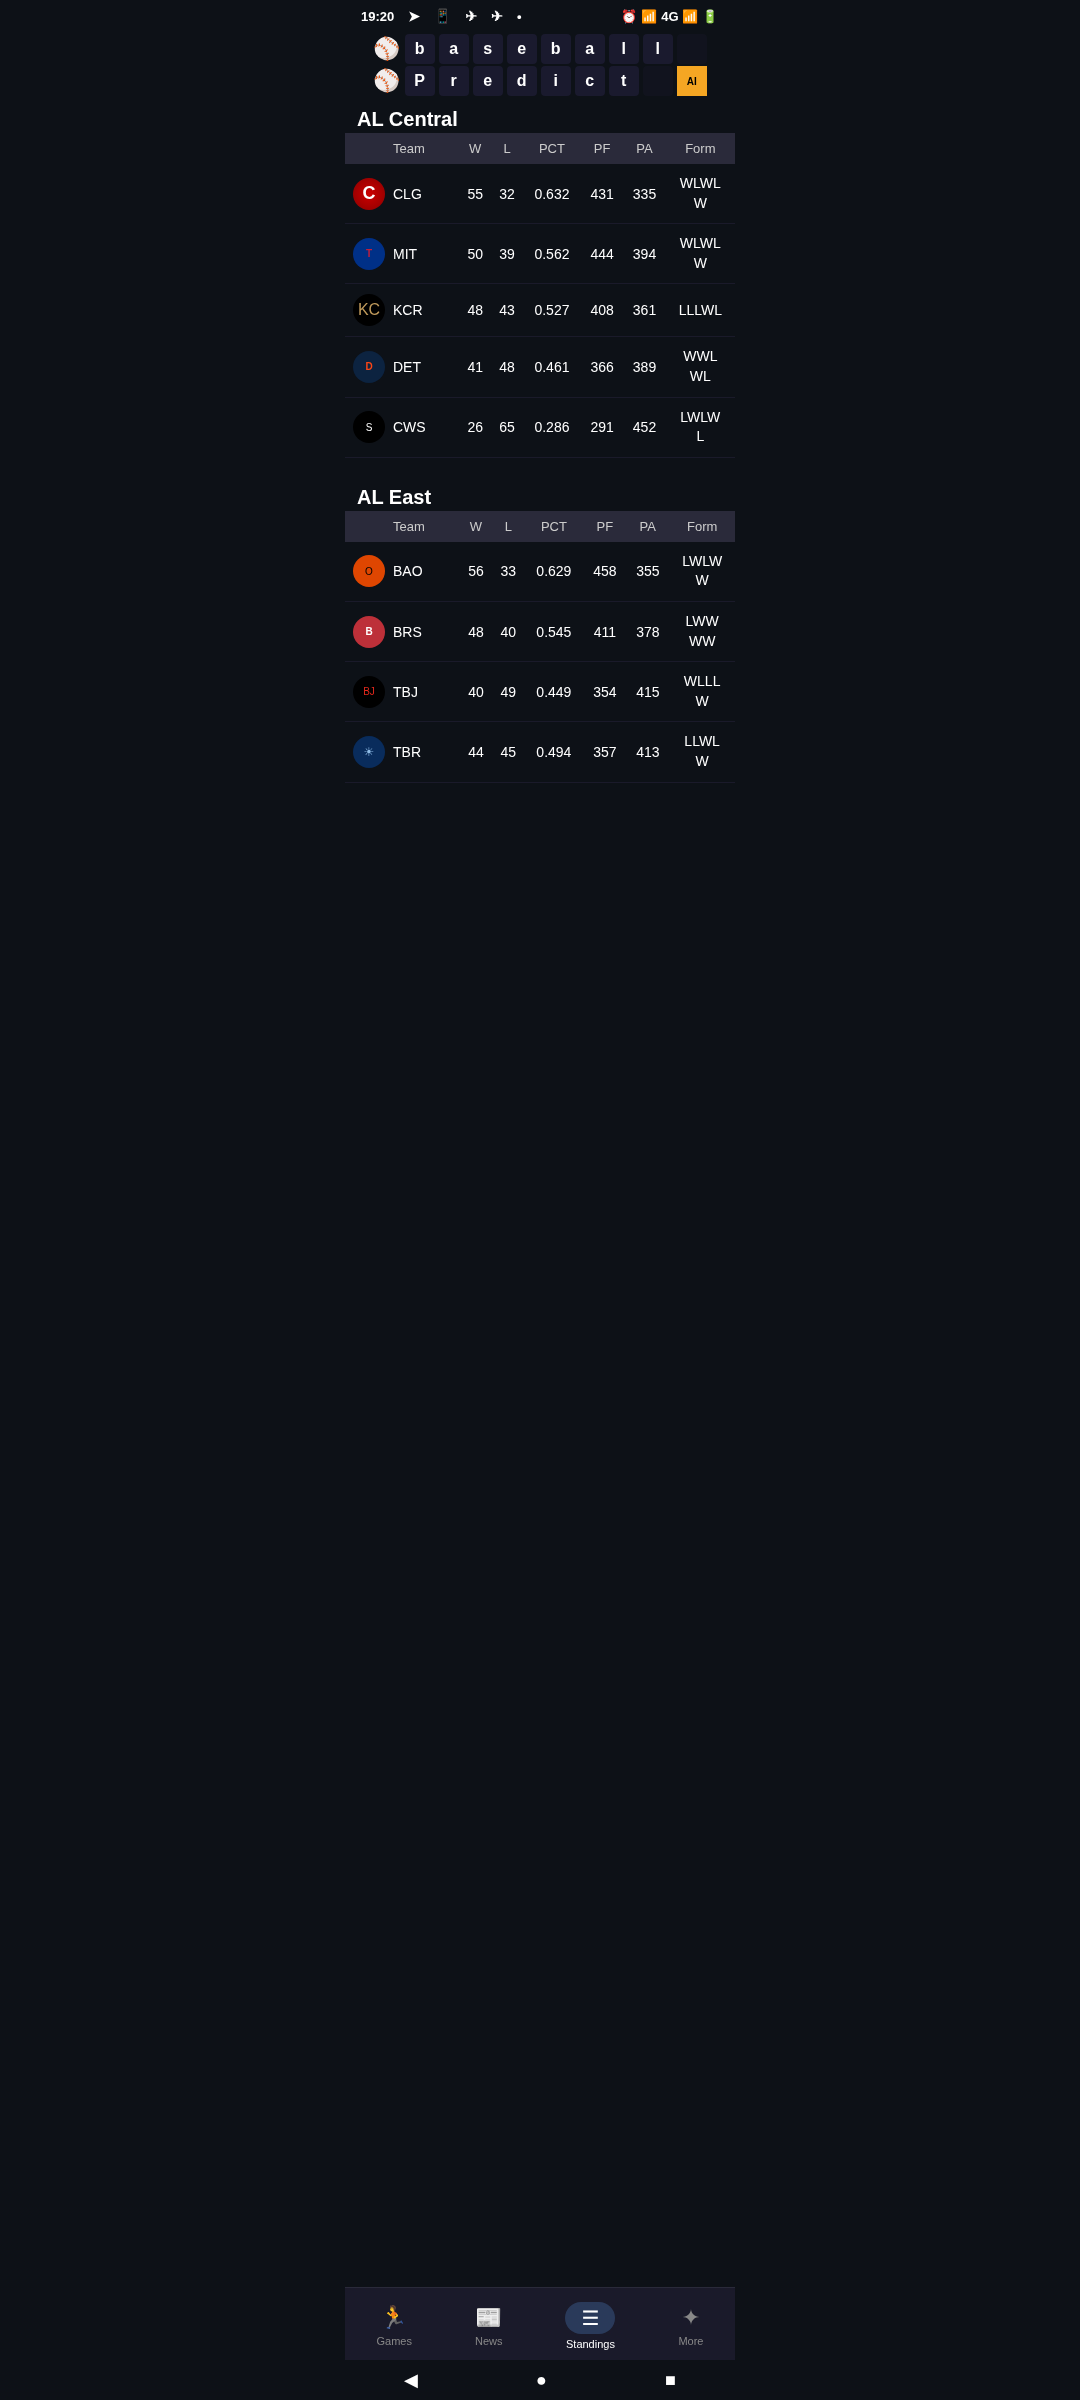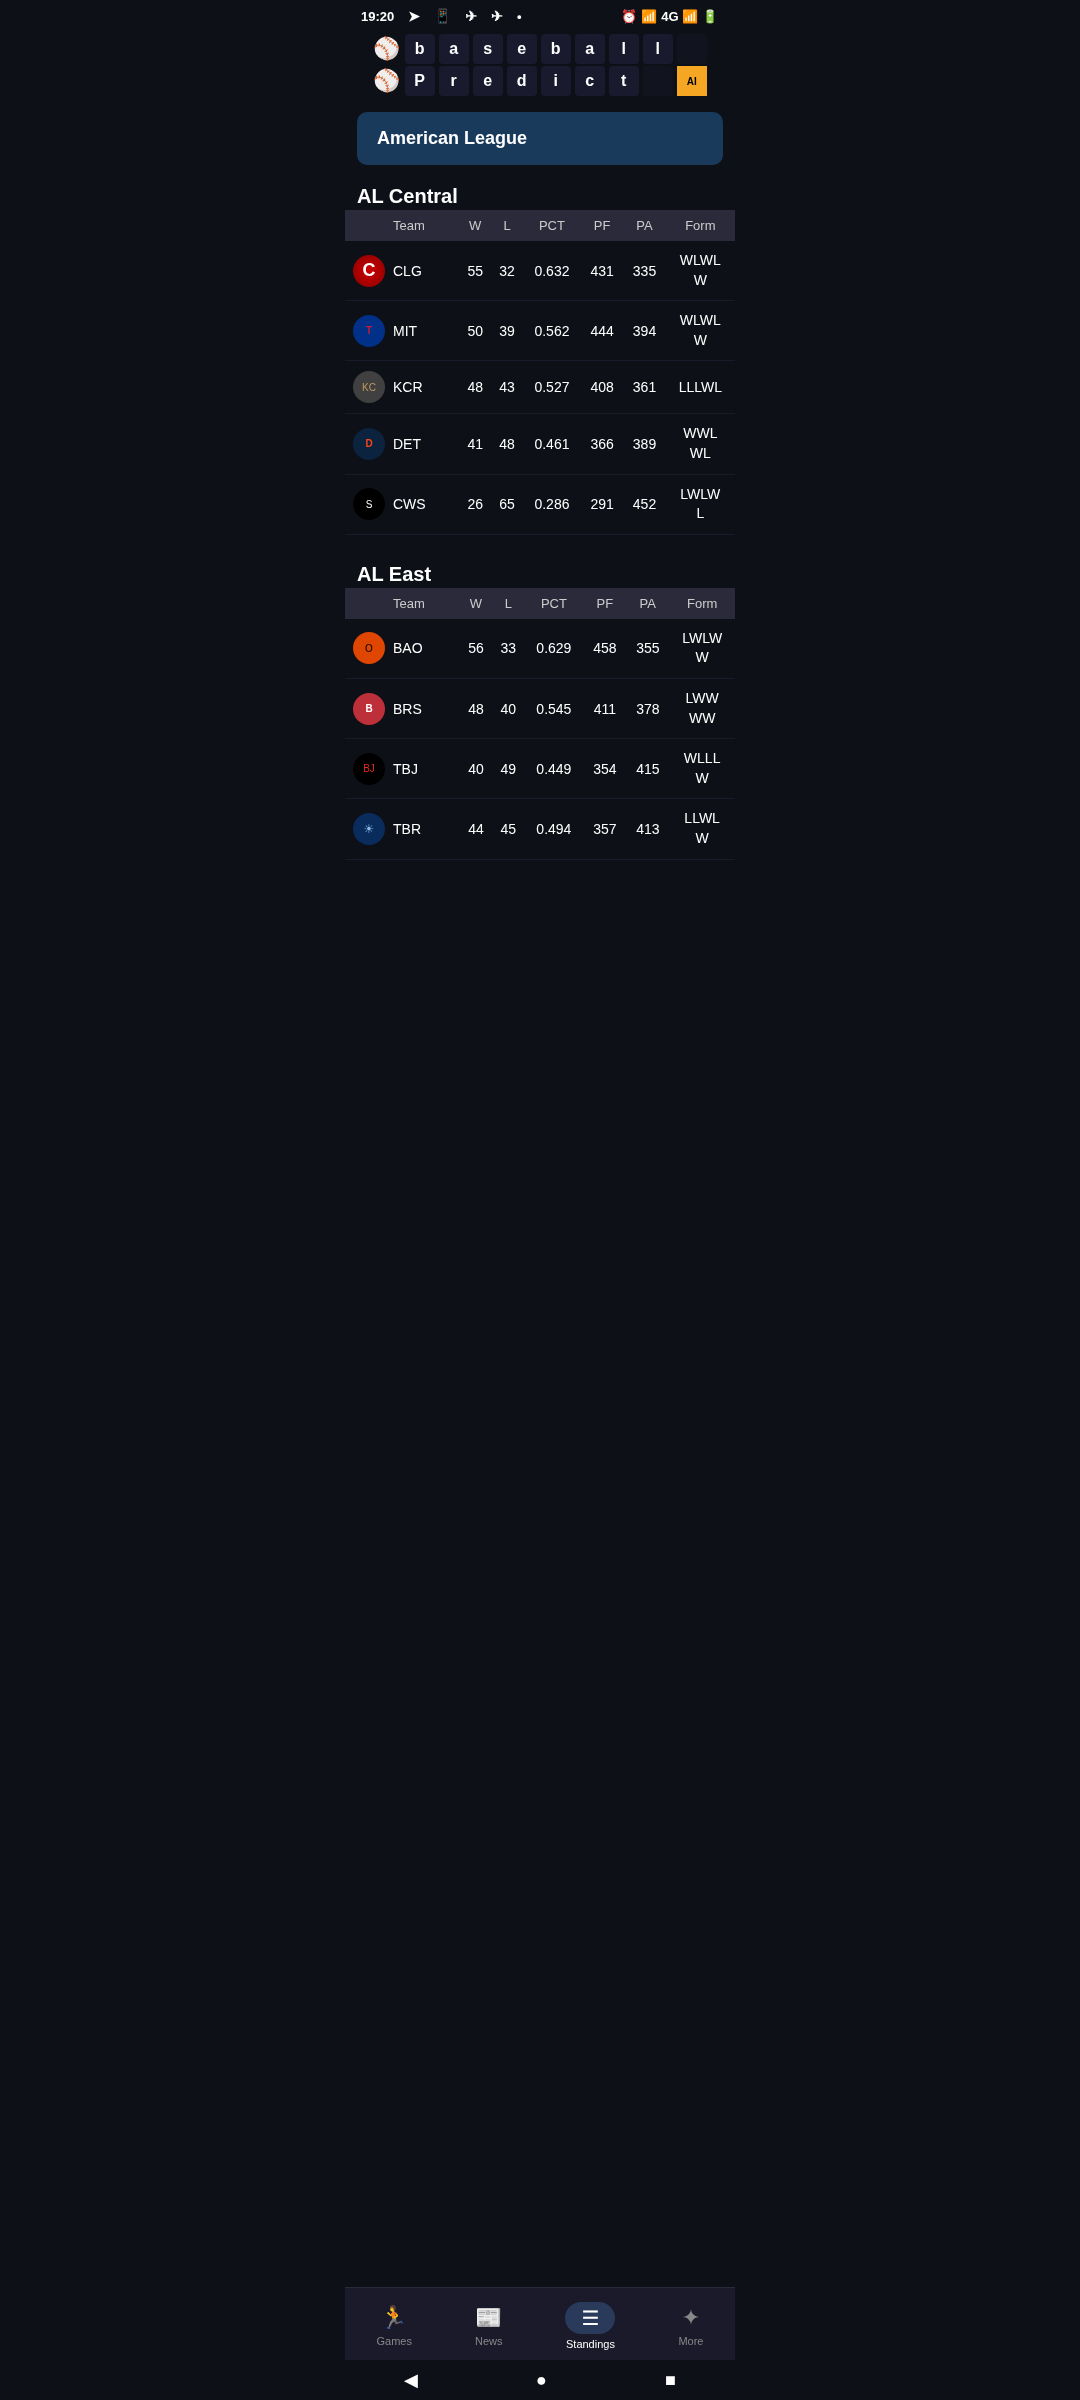--- a/index.html
+++ b/index.html
@@ -193,21 +193,21 @@
       height: 40px;
     }
     .sys-btn {
       font-size: 18px;
       color: #ffffff;
     }
 
     
     .logo-clg { background: radial-gradient(circle, #cc0000, #8b0000); color: white; font-size: 18px; font-weight: 700; }
     .logo-mit { background: #003087; color: #c41e3a; font-size: 10px; font-weight: 700; }
-    .logo-kcr { background: #404040; color: #c09a5b; font-size: 10px; }
+    .logo-kcr { background: #000000; color: #c09a5b; font-size: 16px; }
     .logo-det { background: #0C2340; color: #FA4616; font-size: 10px; font-weight: 700; }
     .logo-cws { background: #000000; color: white; font-size: 10px; }
     .logo-bao { background: #DF4601; color: #000; font-size: 10px; }
     .logo-nyy { background: #003087; color: white; font-size: 10px; font-weight: 700; }
     .logo-brs { background: #BD3039; color: white; font-size: 10px; font-weight: 700; }
     .logo-tbj { background: #000000; color: #E8291C; font-size: 10px; }
     .logo-tbr { background: #092C5C; color: #8FBCE6; font-size: 12px; }
 
     .main-content {
       padding-bottom: 120px;
@@ -256,23 +256,20 @@
       <div class="letter-tile dark">e</div>
       <div class="letter-tile dark">d</div>
       <div class="letter-tile dark">i</div>
       <div class="letter-tile dark">c</div>
       <div class="letter-tile dark">t</div>
       <div class="letter-tile dark" style="opacity:0.3"></div>
       <div class="letter-tile ai-icon">AI</div>
     </div>
   </div>
 
-  <div class="league-banner">
-    <span class="league-banner-text">American League</span>
-  </div>
 
   <div>
     <div class="division-heading">AL Central</div>
     <table class="standings-table">
       <thead>
         <tr>
           <th>Team</th>
           <th>W</th>
           <th>L</th>
           <th>PCT</th>

